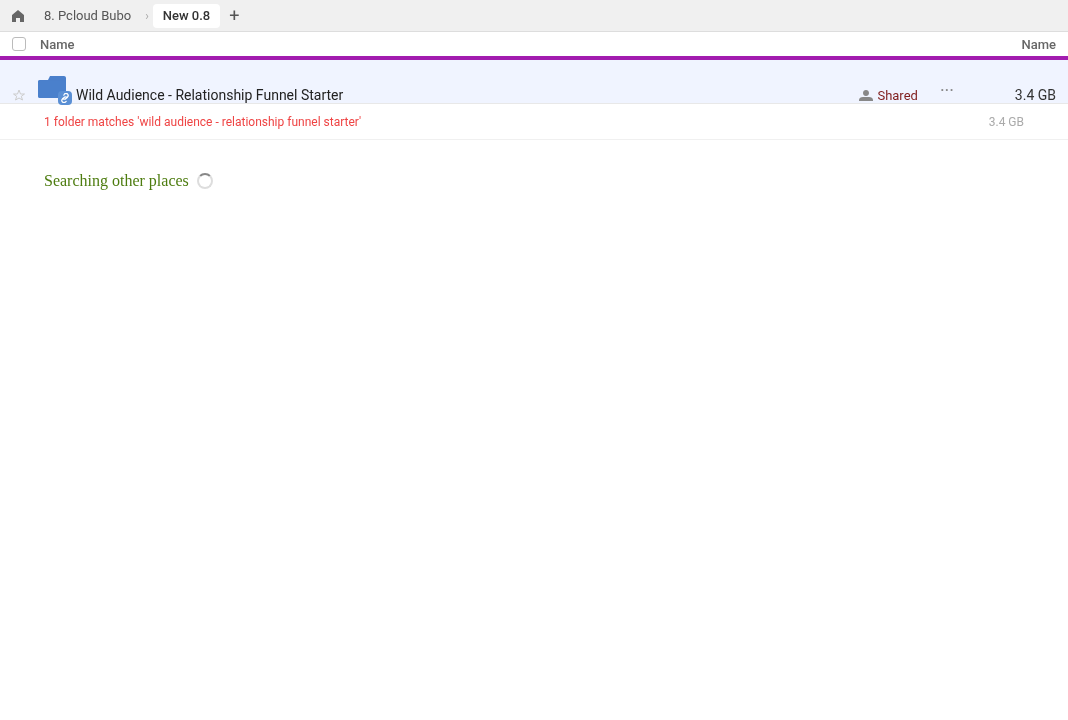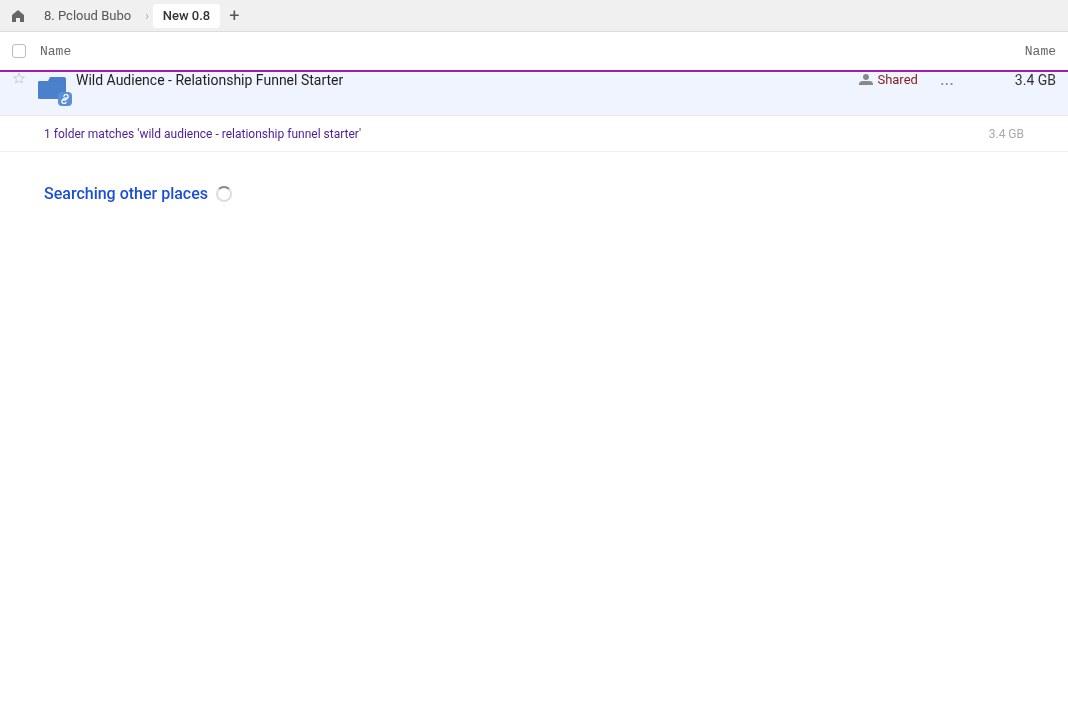--- a/index.html
+++ b/index.html
@@ -74,25 +74,24 @@
       border-radius: 4px;
       cursor: pointer;
       color: #555;
       font-size: 18px;
     }
 
     
     .column-headers {
       display: flex;
       align-items: center;
-      height: 40px;
-      border-bottom: 2px solid #a21caf;
+      height: 28px;
+      border-bottom: 4px solid #a21caf;
       padding: 0 12px;
       background: #fff;
-      font-family: Liberation Mono, monospace;
     }
 
     .col-checkbox {
       width: 28px;
       display: flex;
       align-items: center;
     }
 
     .col-name {
       flex: 1;
@@ -105,21 +104,21 @@
       width: 80px;
       text-align: right;
       font-size: 13px;
       color: #666;
       font-weight: 500;
     }
 
     
     .file-row {
       display: flex;
-      align-items: flex-start;
+      align-items: flex-end;
       height: 44px;
       padding: 0 12px;
       background: #f0f4ff;
       border-bottom: 1px solid #e8e8e8;
       cursor: pointer;
     }
 
     .row-star {
       width: 20px;
       display: flex;
@@ -166,42 +165,43 @@
       align-items: center;
       height: 36px;
       padding: 0 44px;
       background: #fff;
       border-bottom: 1px solid #f0f0f0;
     }
 
     .summary-text {
       flex: 1;
       font-size: 12px;
-      color: #4c1d95;
+      color: #ef4444;
     }
 
     .summary-size {
       width: 80px;
       text-align: right;
       font-size: 12px;
       color: #aaa;
     }
 
     
     .searching-section {
       display: flex;
       align-items: center;
       padding: 32px 44px 16px;
       gap: 8px;
     }
 
     .searching-text {
       font-size: 16px;
-      color: #1d4ed8;
+      color: #4d7c0f;
       font-weight: 500;
+      font-family: Liberation Serif, serif;
     }
 
     .searching-spinner {
       width: 16px;
       height: 16px;
       border: 2px solid #ddd;
       border-top-color: #888;
       border-radius: 50%;
       animation: spin 0.8s linear infinite;
     }

